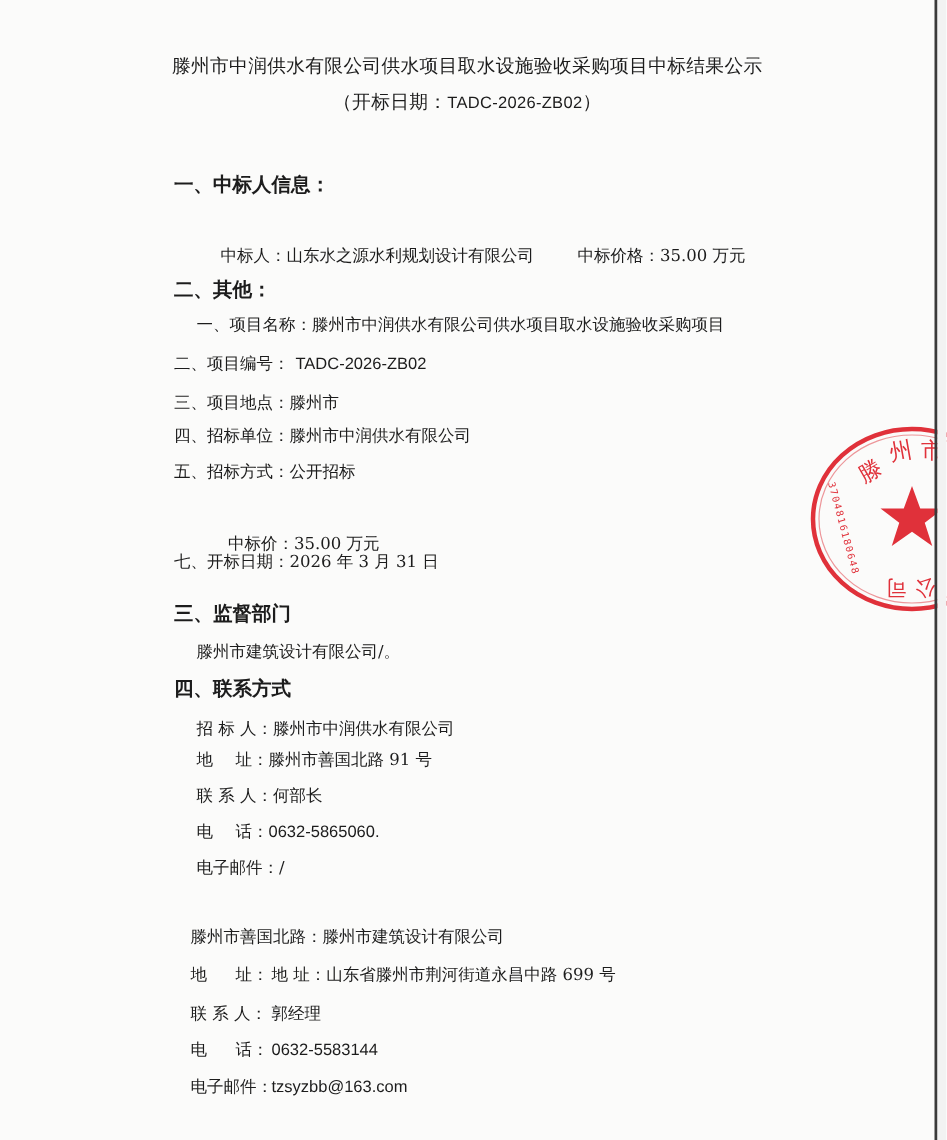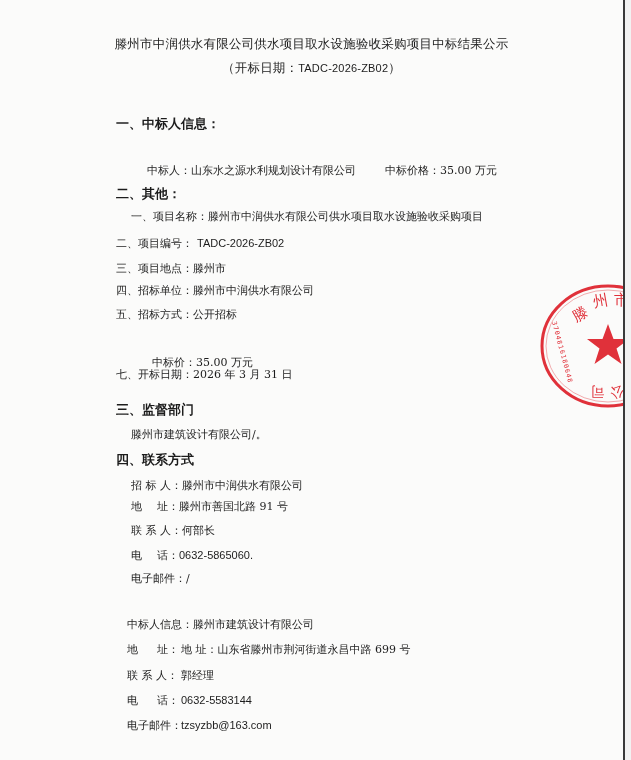--- a/index.html
+++ b/index.html
@@ -134,21 +134,21 @@
     <span>联 系 人：</span><span>何部长</span>
   </div>
   <div class="line" style="left:131px; top:548px;">
     <span class="lbl-spaced" style="width:26px;">电</span><span>话：</span><span class="mono">0632-5865060.</span>
   </div>
   <div class="line" style="left:131px; top:572px;">
     <span>电子邮件：</span><span>/</span>
   </div>
 
   <div class="line" style="left:127px; top:618px;">
-    <span>中标人信息：</span><span>滕州市建筑设计有限公司</span>
+    <span>滕州市善国北路：</span><span>滕州市建筑设计有限公司</span>
   </div>
   <div class="line" style="left:127px; top:643px;">
     <span class="lbl-spaced" style="width:30px;">地</span><span class="lbl-spaced" style="width:24px;">址：</span><span>地 址：山东省滕州市荆河街道永昌中路 699 号</span>
   </div>
   <div class="line" style="left:127px; top:669px;">
     <span class="lbl-spaced" style="width:54px;">联 系 人：</span><span>郭经理</span>
   </div>
   <div class="line" style="left:127px; top:693px;">
     <span class="lbl-spaced" style="width:30px;">电</span><span class="lbl-spaced" style="width:24px;">话：</span><span class="mono">0632-5583144</span>
   </div>

